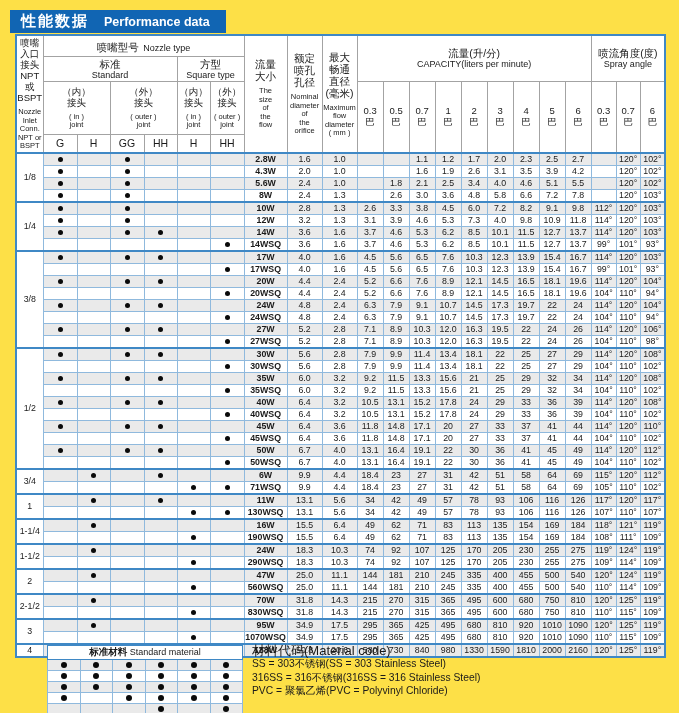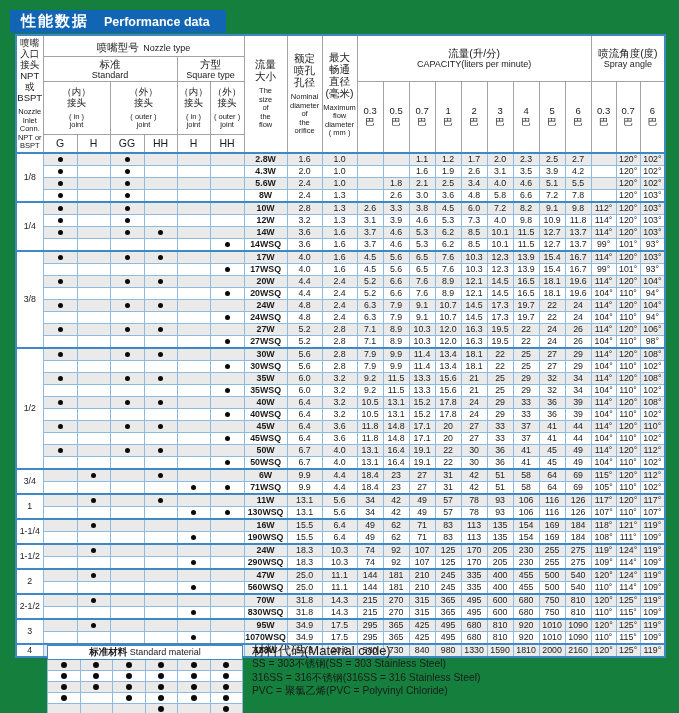--- a/index.html
+++ b/index.html
@@ -2,21 +2,21 @@
 <html><head>
 <meta charset="utf-8">
 <style>
   * { margin:0; padding:0; box-sizing:border-box; }
   html,body { background:#ffffff; }
   body {
     width:679px; height:713px;
     font-family:"Liberation Sans","DejaVu Sans",sans-serif;
     color:#1a1a1a;
   }
-  #page { position:relative; width:679px; height:713px; background:#15803d; overflow:hidden; }
+  #page { position:relative; width:679px; height:713px; background:#fde047; overflow:hidden; }
 
   
   .title-bar {
     position:absolute; left:10px; top:10px; height:23px;
     background:#1165b3; display:flex; align-items:center;
     padding:0 16px 0 11px; gap:15px; white-space:nowrap;
   }
   .title-zh { color:#fff; font-weight:bold; font-size:15px; letter-spacing:2px; }
   .title-en { color:#fff; font-weight:bold; font-size:12.5px; }
 

